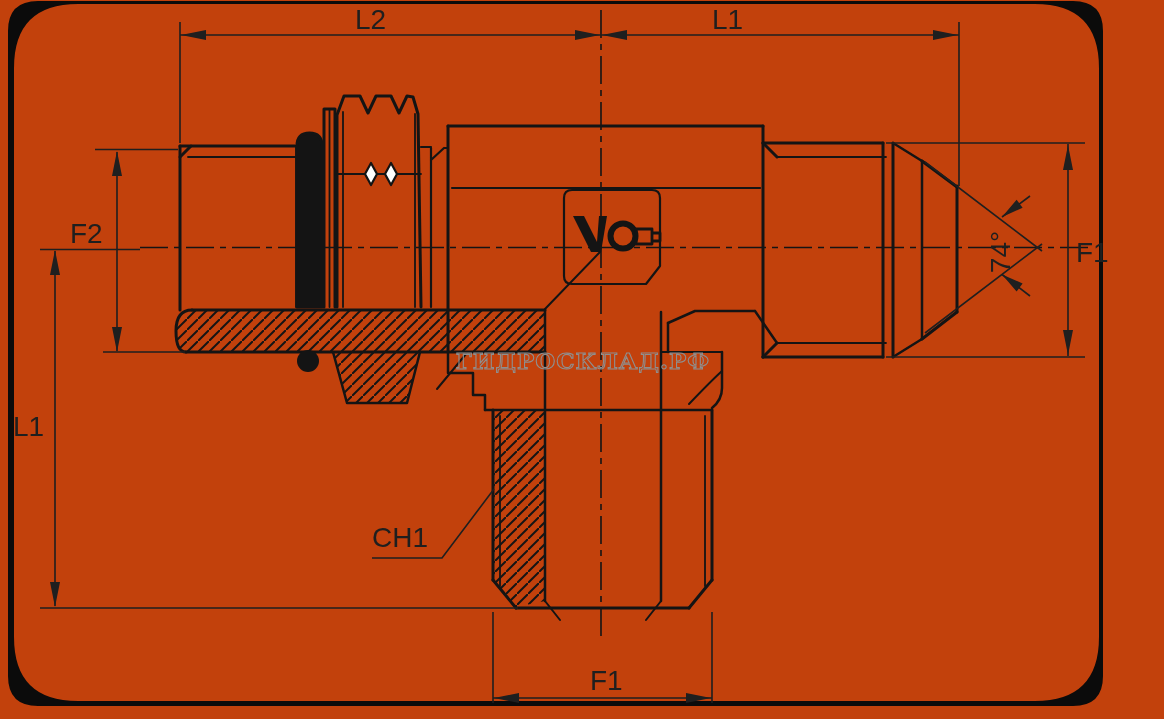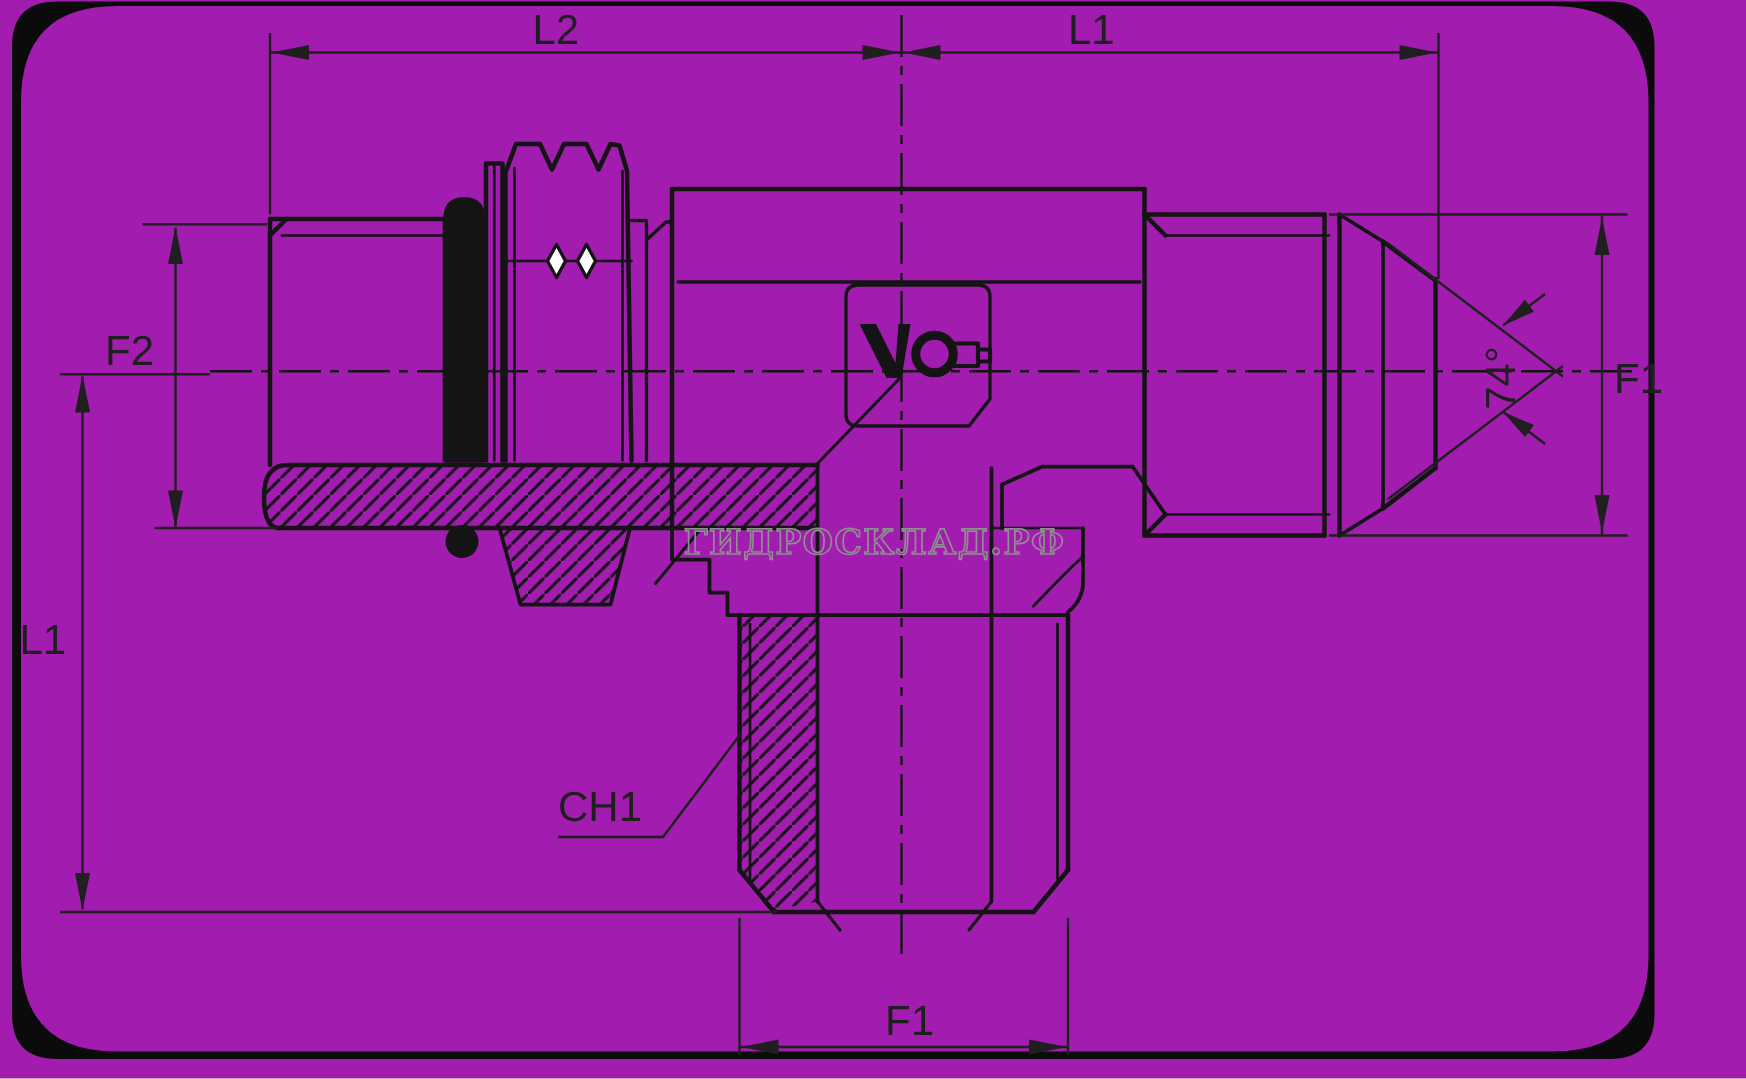--- a/index.html
+++ b/index.html
@@ -1,16 +1,16 @@
 <!DOCTYPE html>
 <html><head>
 <meta charset="utf-8">
 <style>
   html,body{margin:0;padding:0;background:#ffffff;}
-  #stage{position:relative;width:1164px;height:719px;background:#a21caf;overflow:hidden;
+  #stage{position:relative;width:1164px;height:719px;background:#c2410c;overflow:hidden;
          font-family:"Liberation Sans", sans-serif;}
   svg{position:absolute;left:0;top:0;}
   text{font-family:"Liberation Sans", sans-serif;}
   .dimtxt{fill:#1f1f1f;font-size:28px;font-weight:400;}
   .wmtxt{font-family:"DejaVu Serif", serif;font-weight:bold;font-size:23px;
          fill:none;stroke:#8f8f8f;stroke-width:1.1px;letter-spacing:1px;}
 </style>
 </head>
 <body>
 

